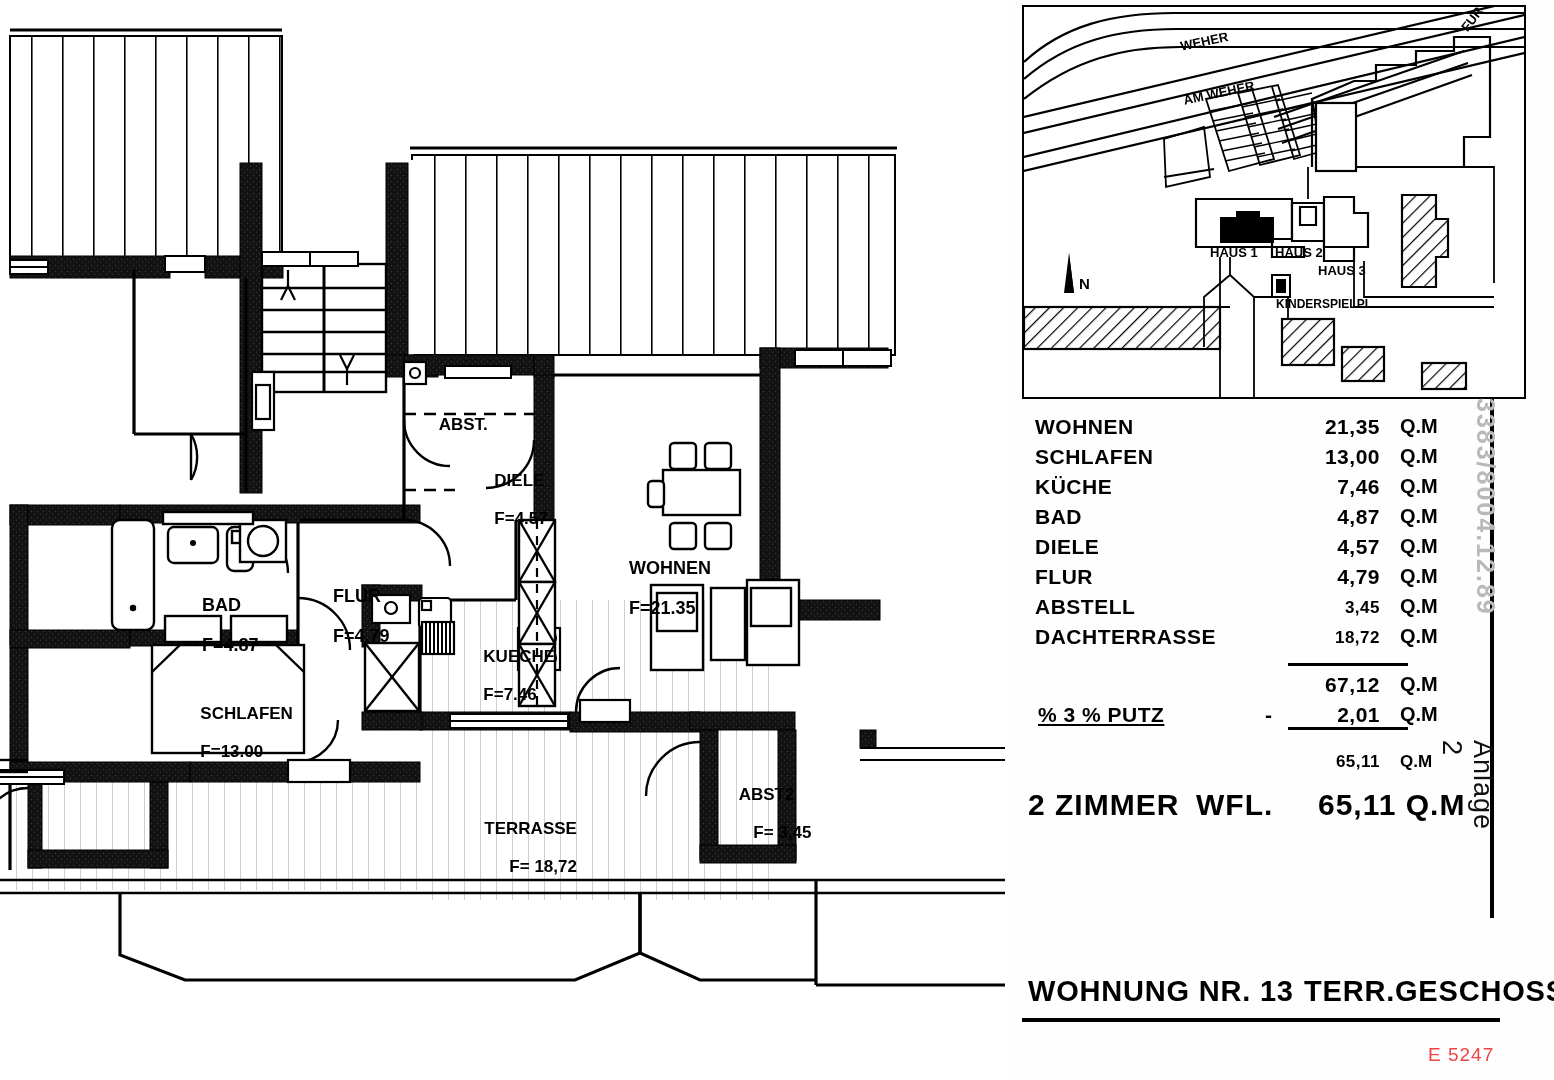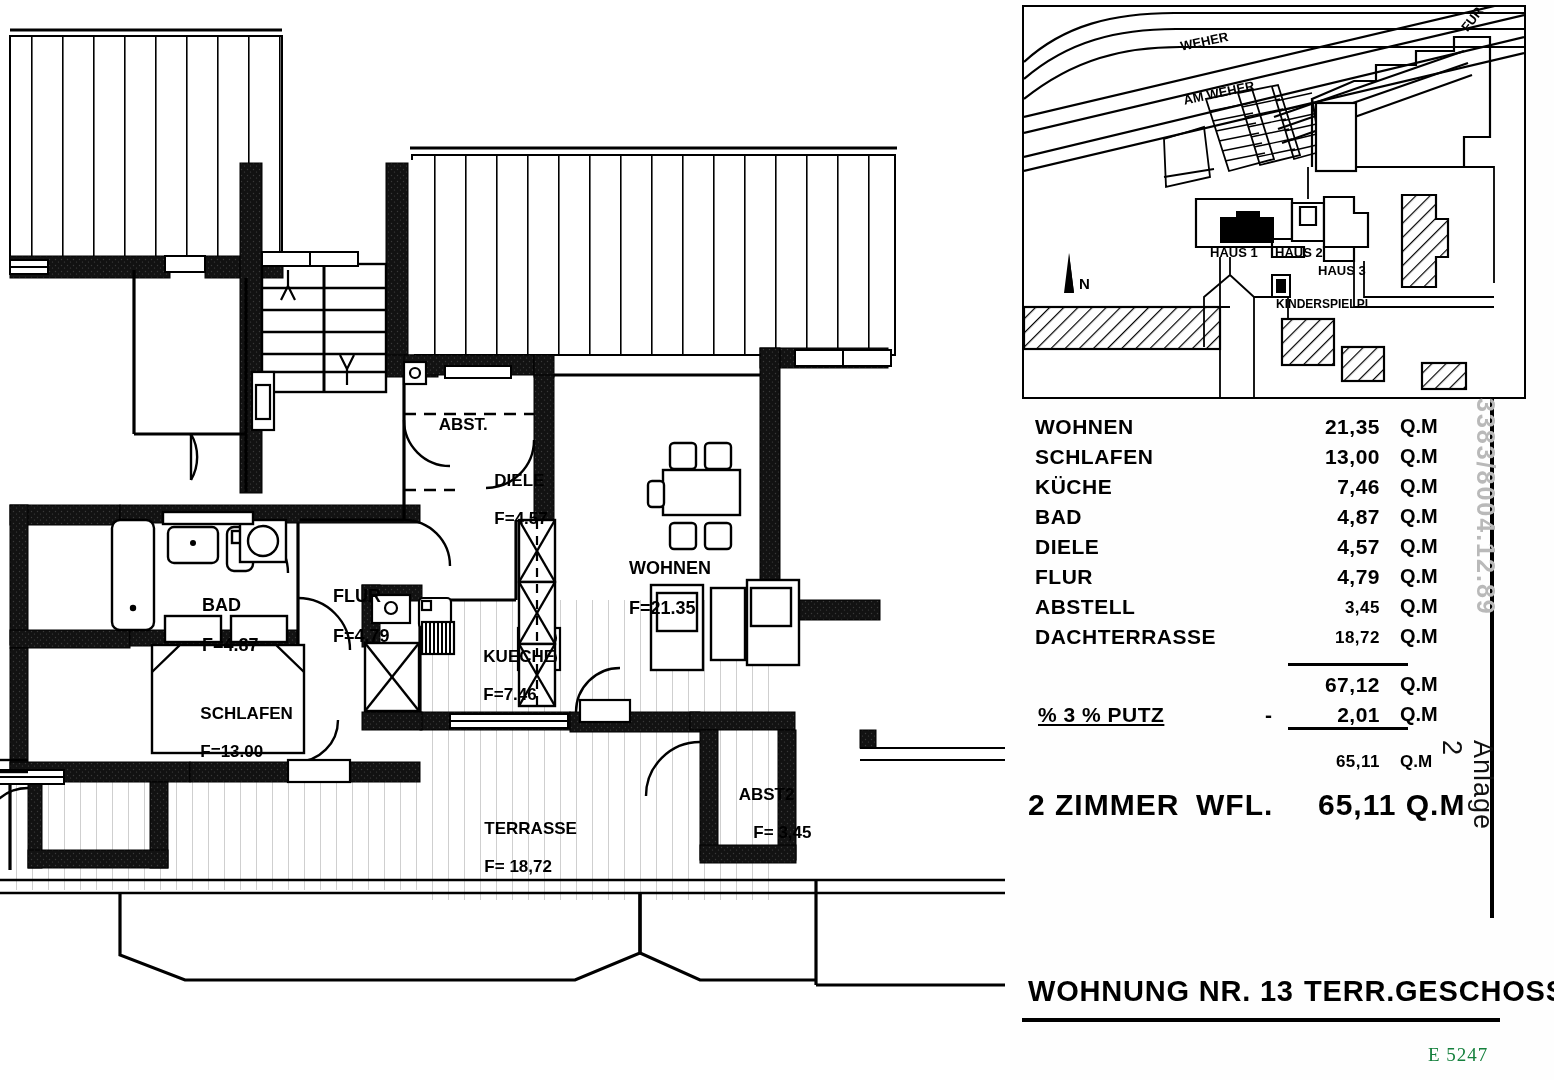--- a/index.html
+++ b/index.html
@@ -52,21 +52,21 @@
   #vdivider{position:absolute;left:1490px;top:398px;width:4px;height:520px;background:#000;}
 
   
   #anlage{position:absolute;left:1498px;top:740px;transform:rotate(90deg);
           transform-origin:left top;font-size:27px;letter-spacing:1px;color:#111;}
   #stamp{position:absolute;left:1500px;top:398px;transform:rotate(90deg);
          transform-origin:left top;font-size:25px;letter-spacing:2px;
          color:#b9b9b9;font-weight:bold;}
 
   #drawno{position:absolute;left:1428px;top:1044px;font-size:19px;
-          font-family:Liberation Serif, serif;color:#15803d;letter-spacing:1px;}
+          font-family:Liberation Sans, sans-serif;color:#ef4444;letter-spacing:1px;}
 
   
   .room{position:absolute;font-weight:bold;line-height:1.12;white-space:pre;}
 </style>
 </head>
 <body>
 
 <div id="sheet">
 
   <div id="plan">
@@ -374,21 +374,21 @@
       <span>F=4.79</span>
     </div>
     <div class="room" style="left:455px;top:628px;font-size:17px;">
       <span>KUECHE</span><br>
       <span>F=7.46</span>
     </div>
     <div class="room" style="left:172px;top:685px;font-size:17px;">
       <span>SCHLAFEN</span><br>
       <span>F=13.00</span>
     </div>
-    <div class="room" style="left:456px;top:800px;font-size:17px;">
+    <div class="room" style="left:456px;top:800px;font-size:17px;text-align:right;">
       <span>TERRASSE</span><br>
       <span>F= 18,72</span>
     </div>
     <div class="room" style="left:711px;top:766px;font-size:17px;">
       <span>ABST2</span><br>
       <span style="margin-left:14px;display:inline-block;">F= 3,45</span>
     </div>
   </div>
 
   <div id="rightpanel">

